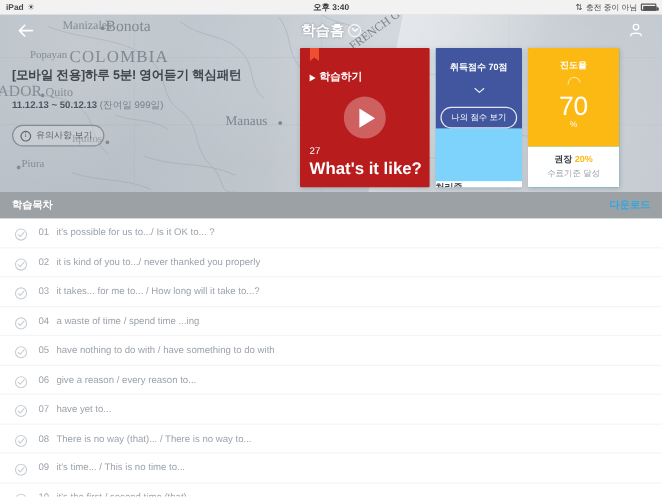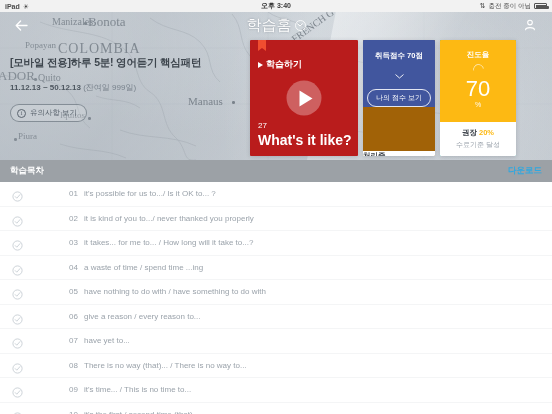--- a/index.html
+++ b/index.html
@@ -139,22 +139,22 @@
   .nav-title-wrap {
     position: absolute;
     left: 0; right: 0;
     display: flex;
     align-items: center;
     justify-content: center;
     gap: 3px;
     pointer-events: none;
   }
   .nav-title {
-    font-size: 15px;
-    font-weight: normal;
+    font-size: 12px;
+    font-weight: bold;
     color: #ffffff;
     text-shadow: 0 0 2px rgba(80,90,100,0.55);
     pointer-events: auto;
     cursor: pointer;
   }
   .nav-chev {
     width: 11px; height: 11px;
     border-radius: 50%;
     border: 1px solid rgba(255,255,255,0.8);
     display: flex; align-items: center; justify-content: center;
@@ -277,21 +277,21 @@
   .study-foot {
     position: absolute;
     left: 8px; bottom: 8px;
   }
   .study-num { font-size: 8px; margin-bottom: 2px; }
   .study-sub { font-size: 14px; font-weight: bold; }
 
   
   .card-score {
     width: 72px; height: 116px;
-    background: #a16207;
+    background: #7dd3fc;
     overflow: hidden;
     display: flex;
     flex-direction: column;
     gap: 44px;
   }
   .score-top {
     background: #41569e;
     color: #ffffff;
     flex: 1;
     display: flex;
@@ -417,21 +417,20 @@
     width: 11px; height: 11px;
     flex: 0 0 11px;
     margin-right: 9px;
   }
   .row-idx {
     font-size: 8px;
     color: #9ba3ab;
     width: 15px;
     flex: 0 0 15px;
     text-align: left;
-    margin-left: 37px;
   }
   .row-text {
     font-size: 8px;
     color: #9ba3ab;
   }
   .scroll-rail {
     position: absolute;
     left: 29px; top: 182px;
     width: 1px; height: 232px;
     background: #f0f1f2;

